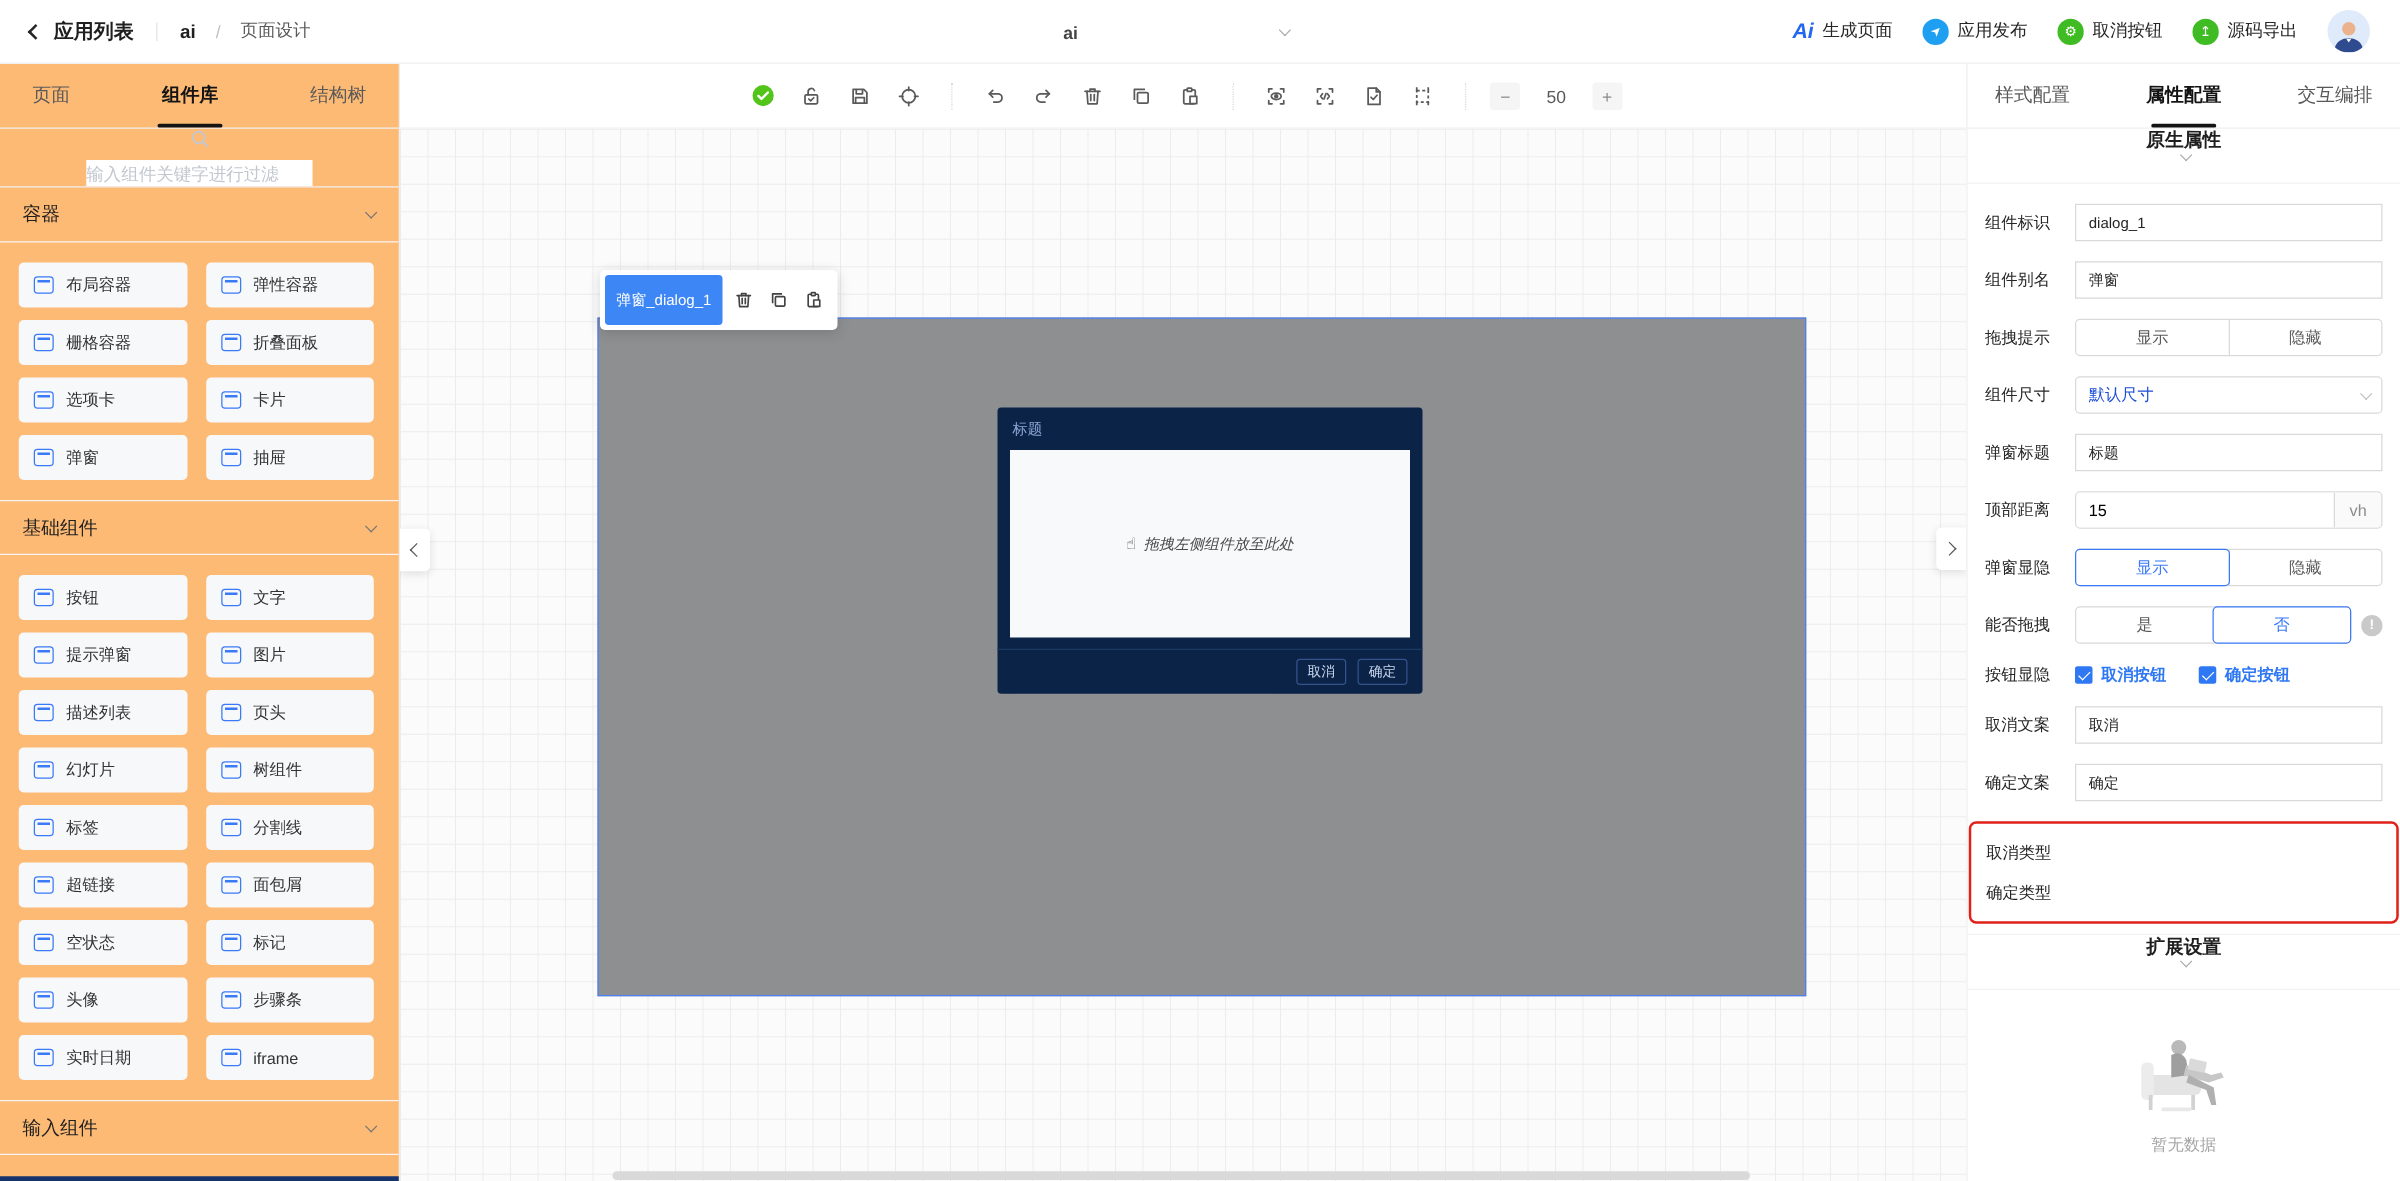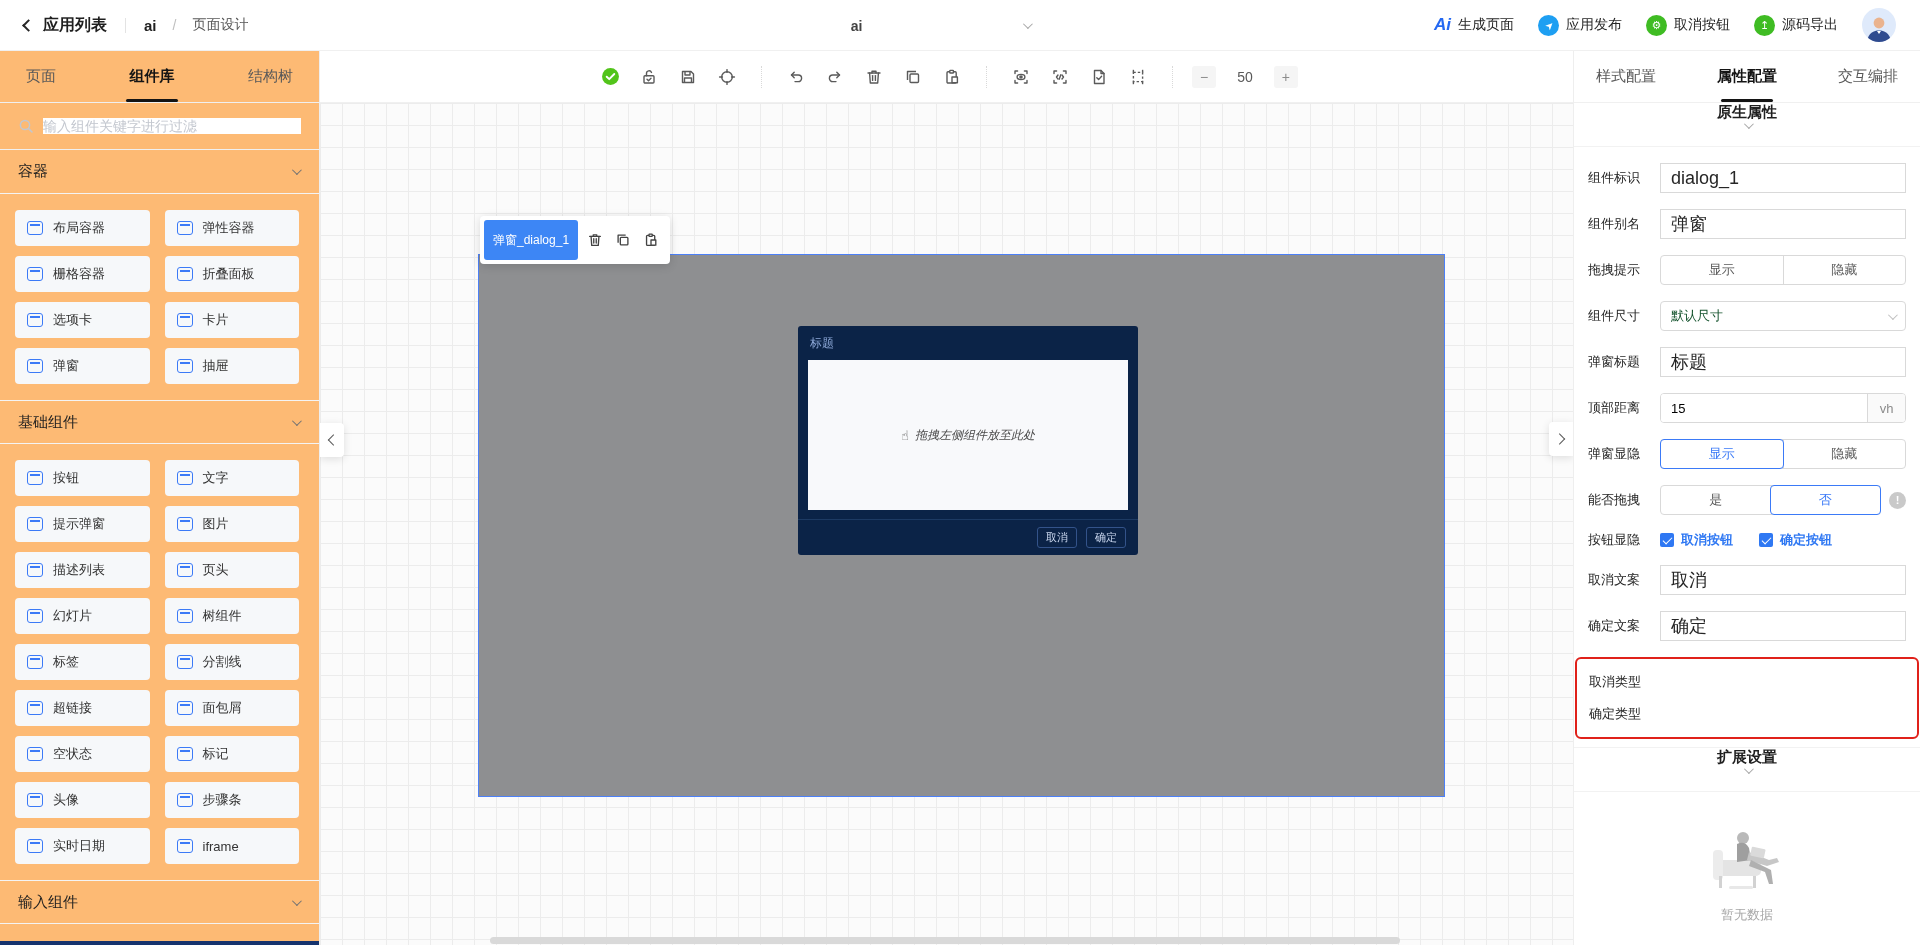--- a/index.html
+++ b/index.html
@@ -30,21 +30,21 @@
 
   
   .main { flex:1; display:flex; min-height:0; }
 
   
   .sidebar { width:320px; flex:0 0 320px; border-right:1px solid #eeeeee; background:#fdba74; position:relative; overflow:hidden; }
   .sb-tabs { height:52px; display:flex; align-items:stretch; justify-content:space-between; padding:0 26px; border-bottom:1px solid #f0f0f0; }
   .tab { display:flex; align-items:center; font-size:15px; color:#595959; position:relative; cursor:pointer; }
   .tab.active { color:#141414; font-weight:bold; }
   .tab.active::after { content:''; position:absolute; left:50%; transform:translateX(-50%); bottom:0; width:52px; height:3px; background:#141414; border-radius:2px; }
-  .sb-search { height:47px; display:flex; align-items:center; gap:9px; padding:0 18px; border-bottom:1px solid #f0f0f0; }
+  .sb-search { height:47px; display:flex; align-items:center; gap:9px; padding:0 18px; border-bottom:1px solid #f0f0f0;flex-direction:column; }
   .sb-search input { border:none; outline:none; flex:1; font-size:14px; color:#262626; font-family:inherit; }
   .sb-search input::placeholder { color:#c3c7cf; }
   .sb-sect { height:44px; display:flex; align-items:center; justify-content:space-between; padding:0 20px 0 18px; border-bottom:1px solid #f4f4f4; cursor:pointer; }
   .sb-sect .t { font-size:15px; font-weight:normal; color:#1f1f1f; }
   .sb-sect .chev-d { border-color:#737373; }
   .sb-grid { display:grid; grid-template-columns:1fr 1fr; gap:10px 15px; margin:16px 20px 16px 15px; }
   .sb-item { height:36px; background:#f6f8fa; border-radius:4px; display:flex; align-items:center; padding-left:12px; gap:10px; cursor:grab; }
   .sb-item .lbl { font-size:13px; color:#333; }
   .cicon { width:16px; height:14px; border:1.5px solid #3b7af7; border-radius:3px; position:relative; flex:0 0 16px; }
   .cicon::after { content:''; position:absolute; left:2px; right:2px; top:2px; height:2px; background:#3b7af7; }
@@ -86,23 +86,23 @@
 
   
   .panel { width:347px; flex:0 0 347px; border-left:1px solid #eeeeee; background:#fff; display:flex; flex-direction:column; }
   .p-tabs { height:52px; flex:0 0 52px; display:flex; justify-content:space-between; padding:0 22px; border-bottom:1px solid #f0f0f0; }
   .p-body { flex:1; padding:0 14px; overflow:hidden; }
   .p-sect { height:44px; display:flex; align-items:center; justify-content:flex-start; margin:0 -14px; padding:0 16px; border-bottom:1px solid #f2f2f2; cursor:pointer;flex-direction:column; }
   .p-sect .t { font-size:15px; font-weight:bold; color:#1f1f1f; }
   .frow { display:flex; align-items:center; margin:16px 0; }
   .flabel { width:62px; flex:0 0 62px; font-size:13px; color:#262626; margin-right:10px; white-space:nowrap; }
   .fctl { flex:1; display:flex; align-items:center; min-width:0; }
-  .inp { flex:1; height:30px; border:1px solid #d9d9d9; border-radius:0; padding:0 10px; font-size:18px; color:#262626; outline:none; font-family:inherit; min-width:0; background:#fff; }
+  .inp { flex:1; height:30px; border:1px solid #d9d9d9; border-radius:0; padding:0 10px; font-size:12px; color:#262626; outline:none; font-family:inherit; min-width:0; background:#fff; }
   .selbox { flex:1; height:30px; border:1px solid #d9d9d9; border-radius:4px; padding:0 10px; display:flex; align-items:center; cursor:pointer; background:#fff; min-width:0; }
-  .selbox .v { flex:1; font-size:13px; color:#14532d; }
+  .selbox .v { flex:1; font-size:13px; color:#1d4ed8; }
   .selbox .v.placeholder { color:#bfbfbf; }
   .selbox .chev-d { border-color:#bfbfbf; }
   .addonwrap { flex:1; display:flex; height:30px; border:1px solid #d9d9d9; border-radius:4px; overflow:hidden; }
   .addonwrap input { flex:1; border:none; outline:none; padding:0 10px; font-size:13px; font-family:inherit; min-width:0; }
   .addon { width:38px; border-left:1px solid #d9d9d9; background:#fafafa; color:#8c8c8c; font-size:13px; display:flex; align-items:center; justify-content:center; }
   .seg { flex:1; display:flex; height:30px; border:1px solid #d9d9d9; border-radius:4px; }
   .seg-opt { flex:1; display:flex; align-items:center; justify-content:center; font-size:13px; color:#595959; cursor:pointer; position:relative; }
   .seg-opt + .seg-opt { border-left:1px solid #d9d9d9; }
   .seg-opt.on { border:1px solid #3b7af7 !important; border-radius:4px; margin:-1px; color:#3b7af7; background:#fff; z-index:1; }
   .info-dot { width:17px; height:17px; border-radius:50%; background:#c9c9c9; color:#fff; font-size:11px; font-weight:bold; display:flex; align-items:center; justify-content:center; margin-left:8px; flex:0 0 17px; }

